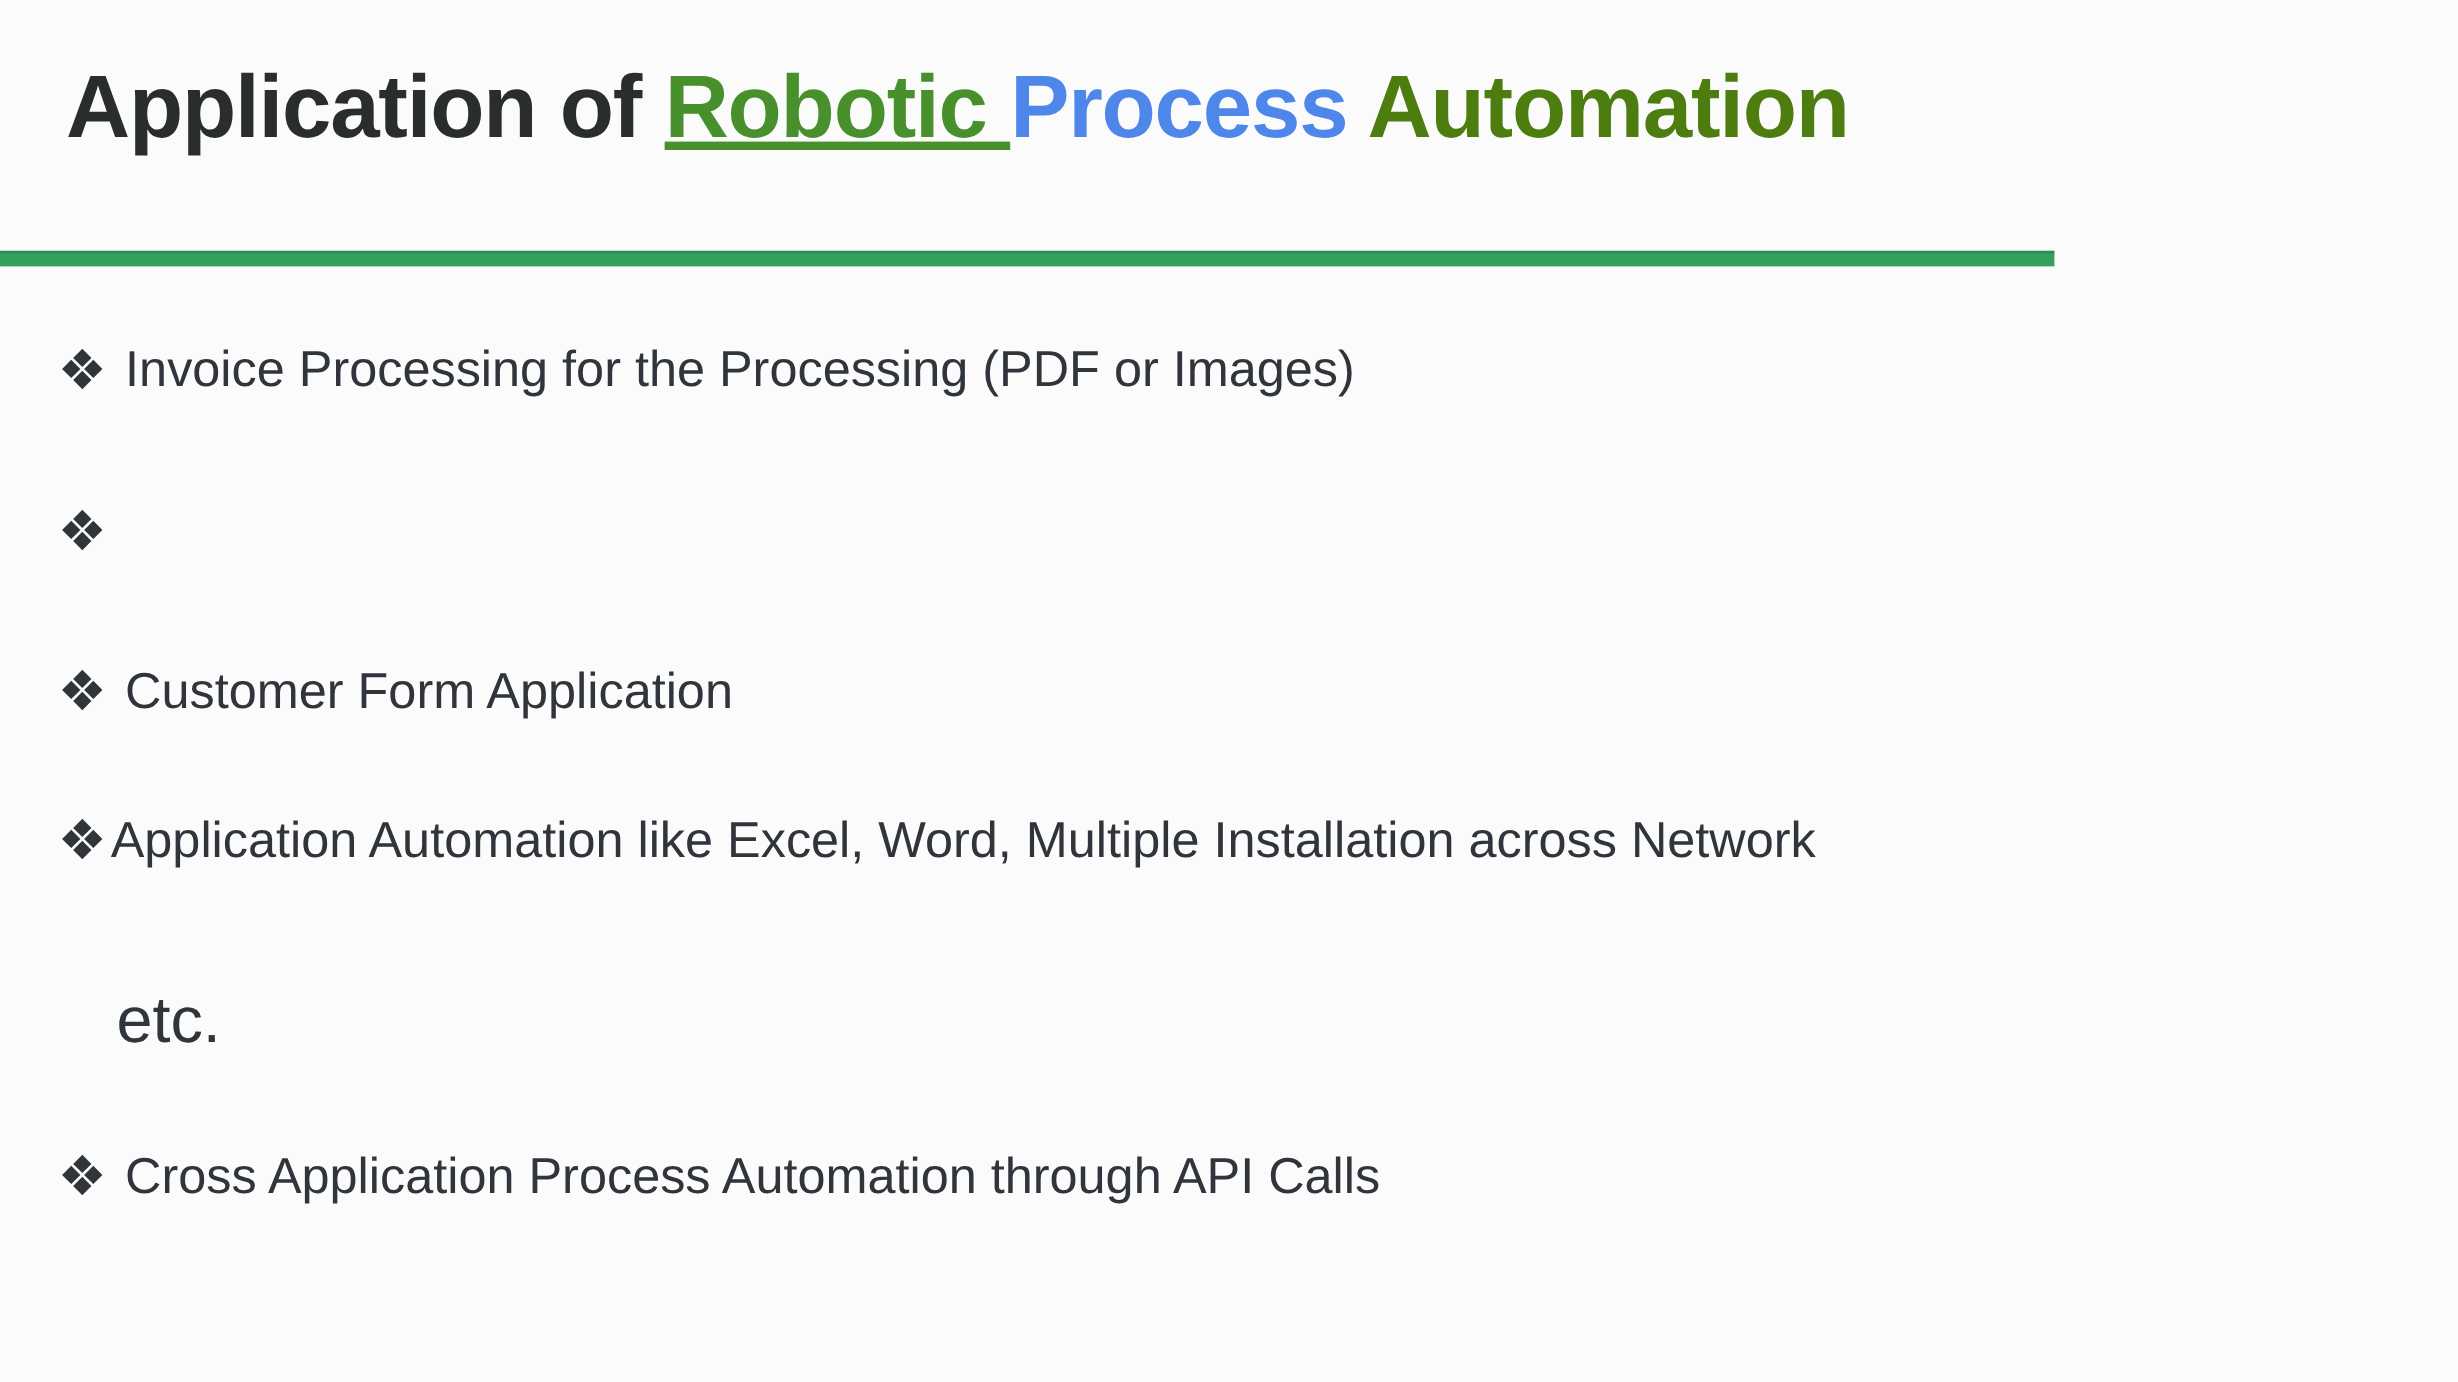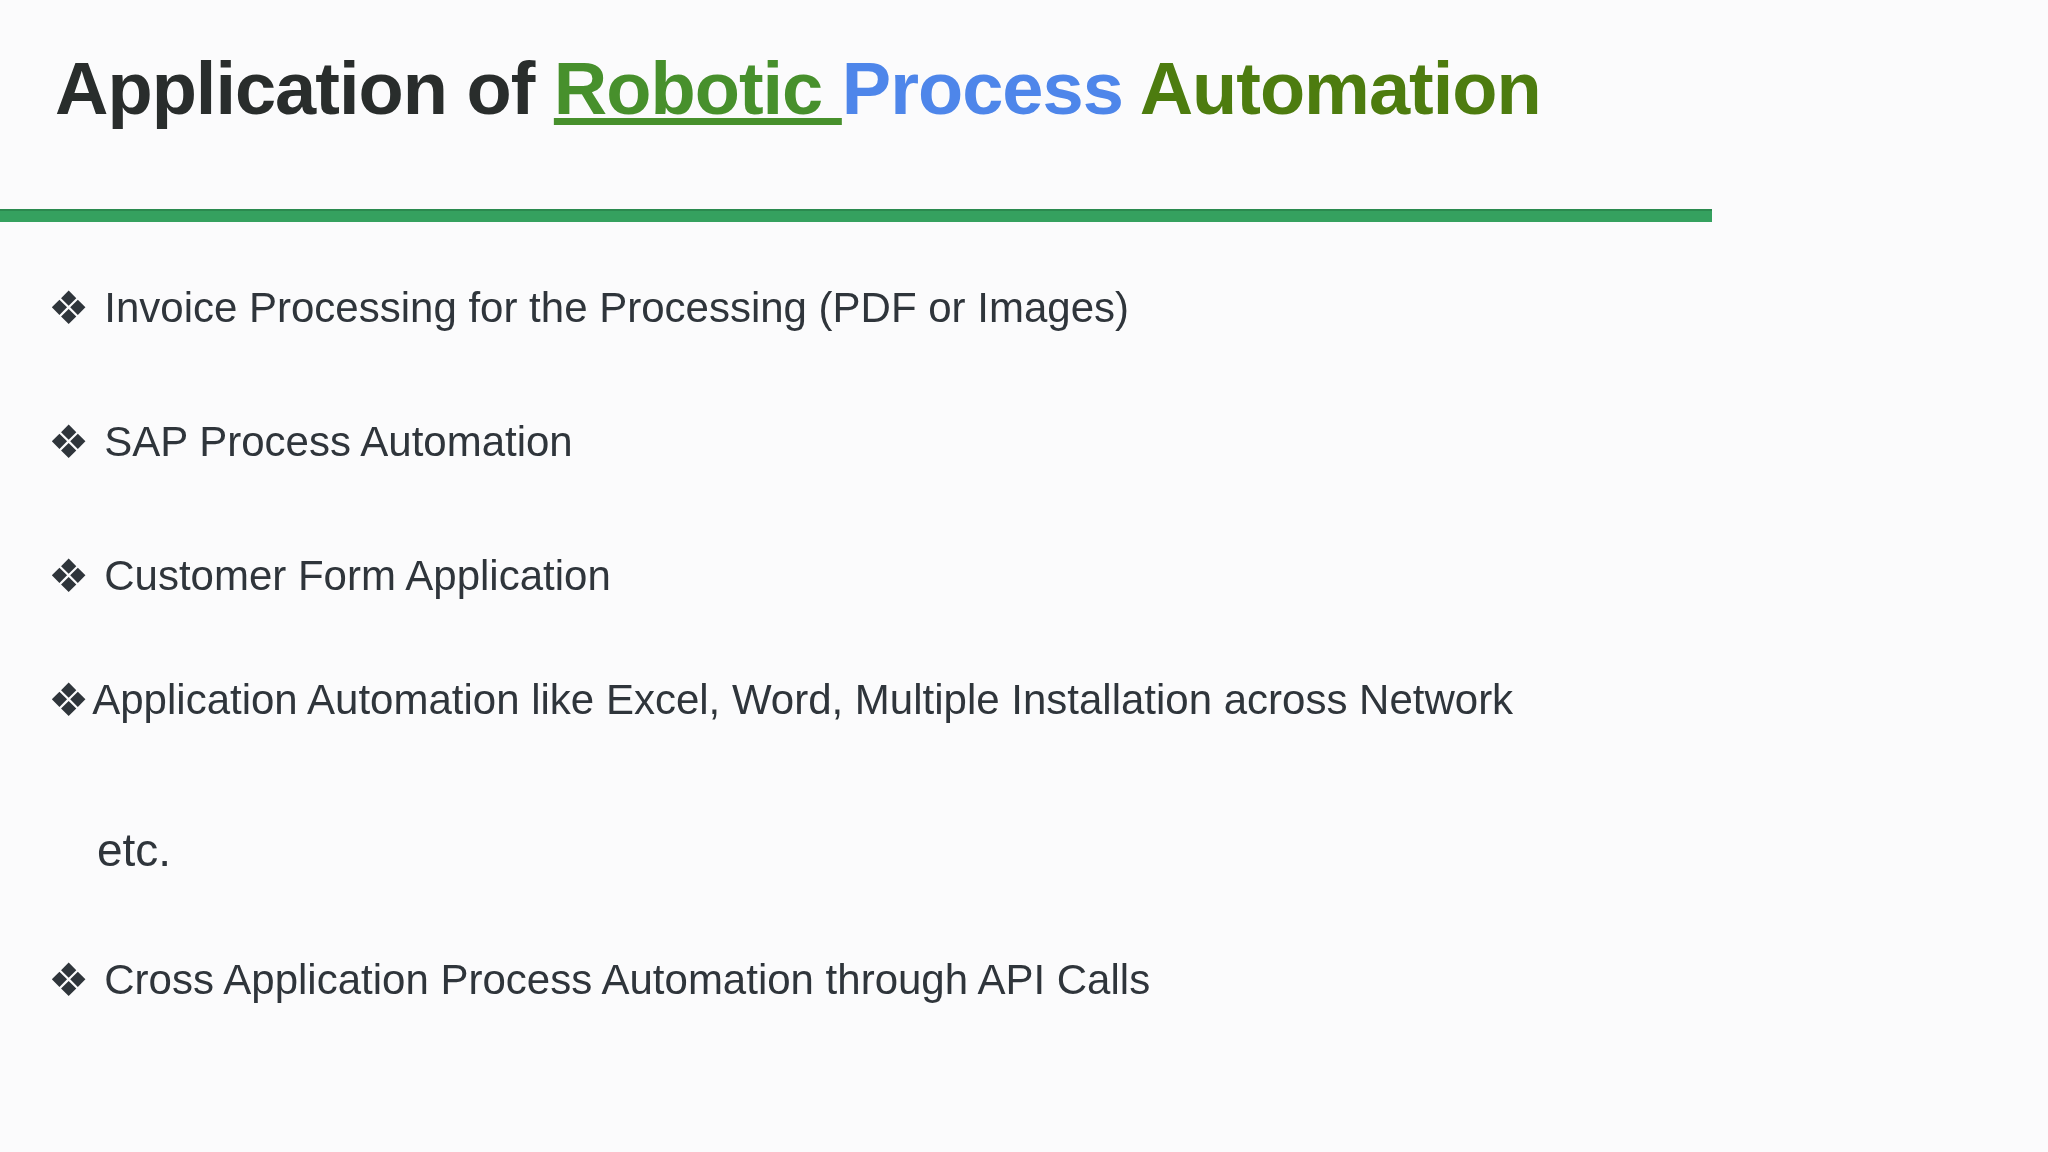--- a/index.html
+++ b/index.html
@@ -51,21 +51,21 @@
     line-height: 52px;
     margin-right: 15px;
     flex: none;
   }
   .bullet-row.tight .marker {
     margin-right: 3px;
   }
   .continuation-line {
     position: absolute;
     left: 97px;
-    font-size: 46px;
+    font-size: 54px;
     line-height: 52px;
     color: #2f353b;
     white-space: nowrap;
   }
   .row-1 { top: 282px; }
   .row-2 { top: 416px; }
   .row-3 { top: 550px; }
   .row-4 { top: 674px; }
   .row-4b { top: 824px; }
   .row-5 { top: 954px; }
@@ -79,21 +79,20 @@
 
   <div class="divider" style="background: rgb(53, 161, 95);"></div>
 
   <div class="bullet-row row-1">
     <span class="marker">❖</span>
     <span class="bullet-text">Invoice Processing for the Processing (PDF or Images)</span>
   </div>
 
   <div class="bullet-row row-2">
     <span class="marker">❖</span>
-    <span class="bullet-text">SAP Process Automation</span>
   </div>
 
   <div class="bullet-row row-3">
     <span class="marker">❖</span>
     <span class="bullet-text">Customer Form Application</span>
   </div>
 
   <div class="bullet-row row-4 tight">
     <span class="marker">❖</span>
     <span class="bullet-text">Application Automation like Excel, Word, Multiple Installation across Network</span>

